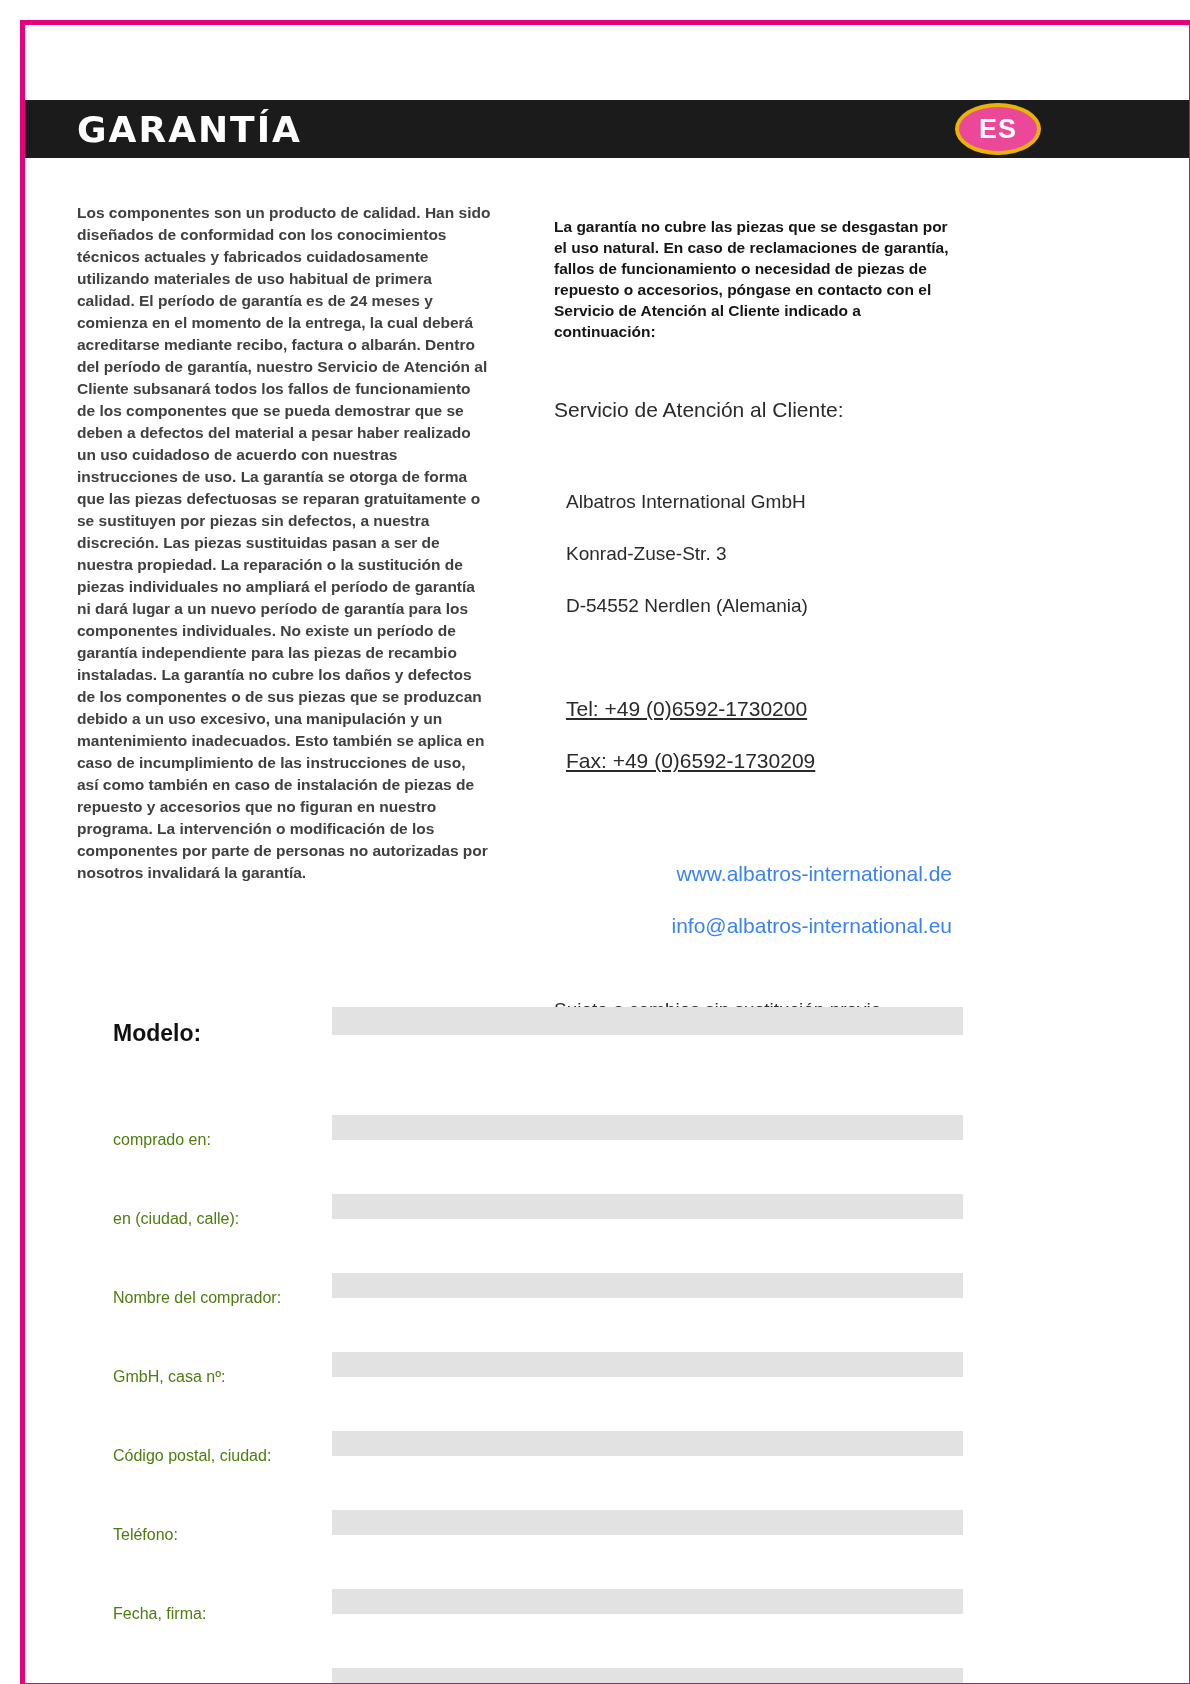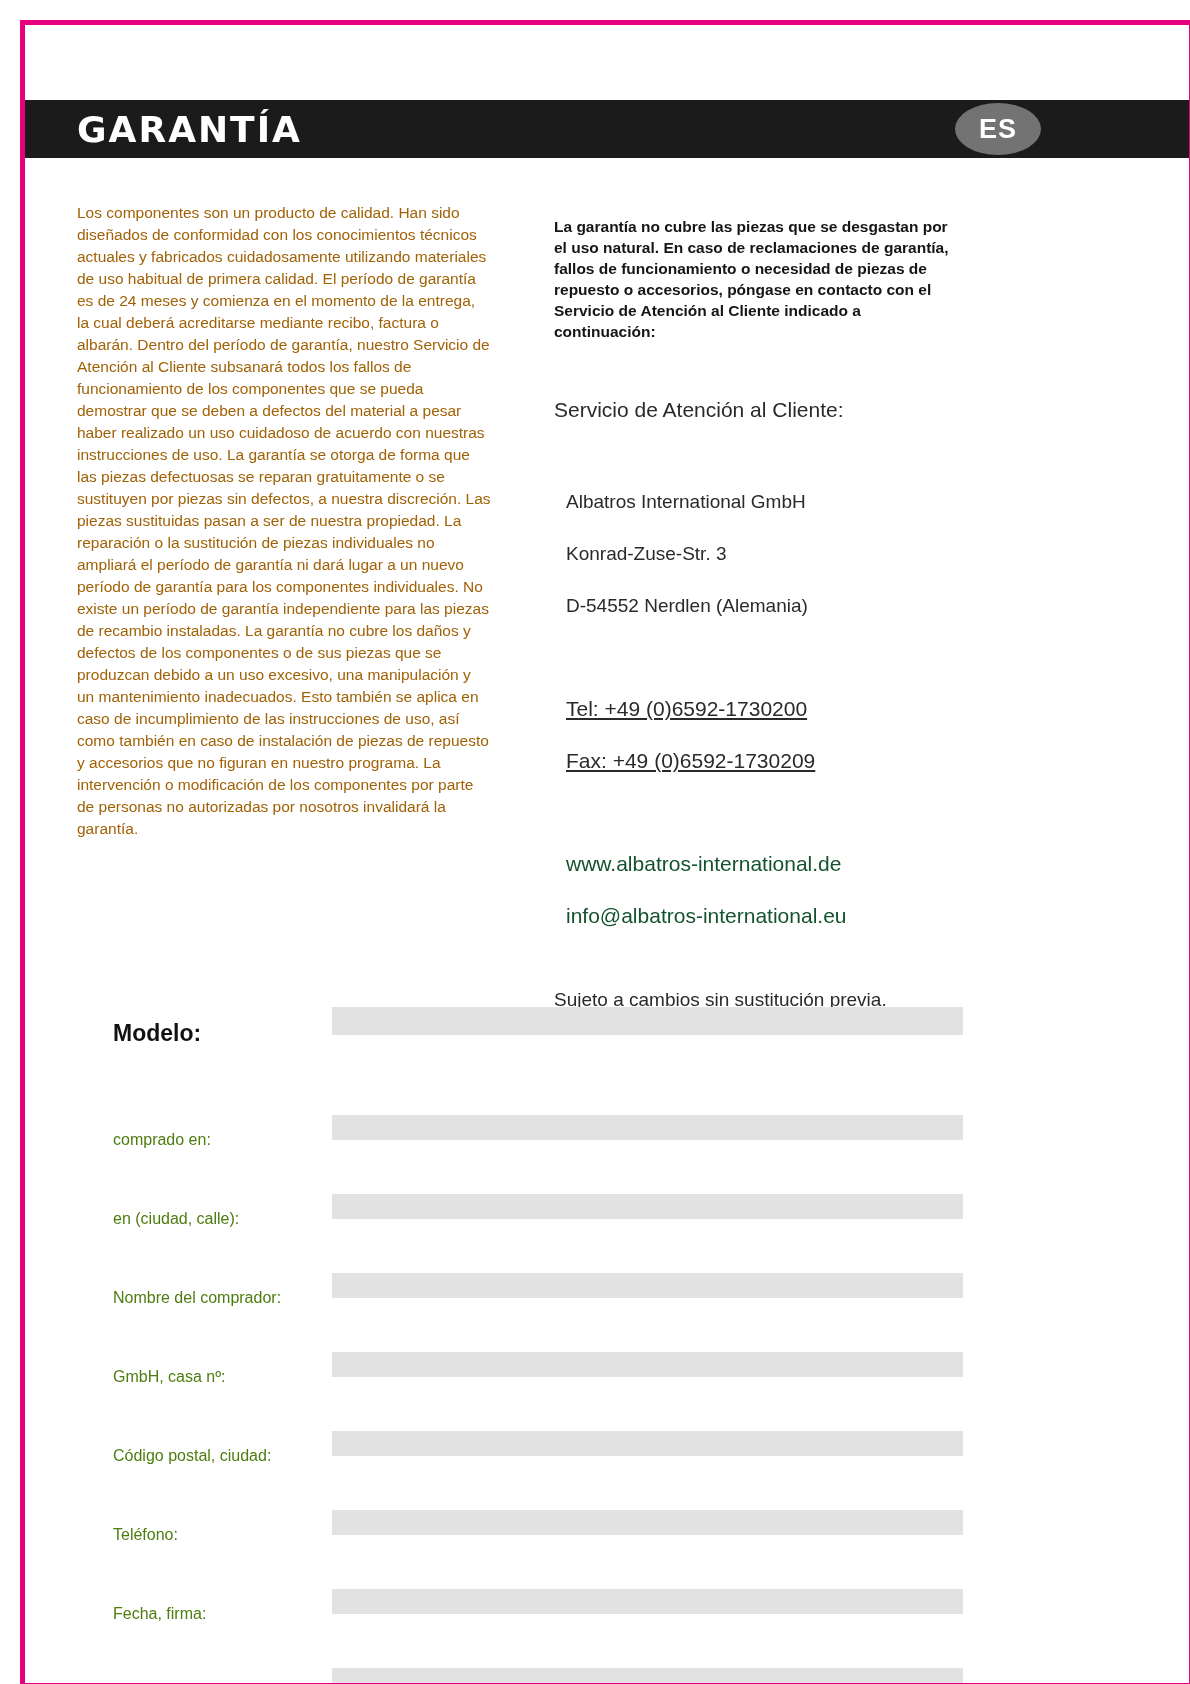--- a/index.html
+++ b/index.html
@@ -40,40 +40,41 @@
     letter-spacing: 2px;
     padding-left: 40px;
     font-family: "DejaVu Sans", sans-serif;
   }
   .lang-badge {
     position: absolute;
     right: 148px;
     top: 3px;
     width: 86px;
     height: 52px;
-    border: 4px solid #737373;
+    border: 4px solid #eab308;
     border-radius: 50%;
-    background: #737373;
+    background: #ec4899;
     display: flex;
     align-items: center;
     justify-content: center;
     color: #ffffff;
     font-size: 27px;
     font-weight: bold;
     letter-spacing: 1px;
   }
   
   .col-left {
     position: absolute;
     left: 40px;
     top: 165px;
     width: 438px;
     font-size: 15.5px;
     line-height: 22px;
-    color: #a16207;
+    color: #404040;
+    font-weight: bold;
   }
   .col-right {
     position: absolute;
     left: 505px;
     top: 167px;
     width: 458px;
   }
   .intro-bold {
     font-size: 15.5px;
     font-weight: bold;
@@ -92,24 +93,25 @@
     color: #2a2a2a;
   }
   .contact-block {
     margin-top: 27px;
     font-size: 21px;
     line-height: 28px;
     color: #2a2a2a;
     text-decoration: underline;
   }
   .web-block {
-    margin-top: 27px;
+    margin-top: 37px;
     font-size: 21px;
     line-height: 28px;
-    color: #14532d;
+    color: #3b82f6;
+    text-align: right;
   }
   .change-note {
     margin-top: 23px;
     font-size: 19px;
     color: #2a2a2a;
   }
   
   .form-section {
     position: absolute;
     left: 52px;

